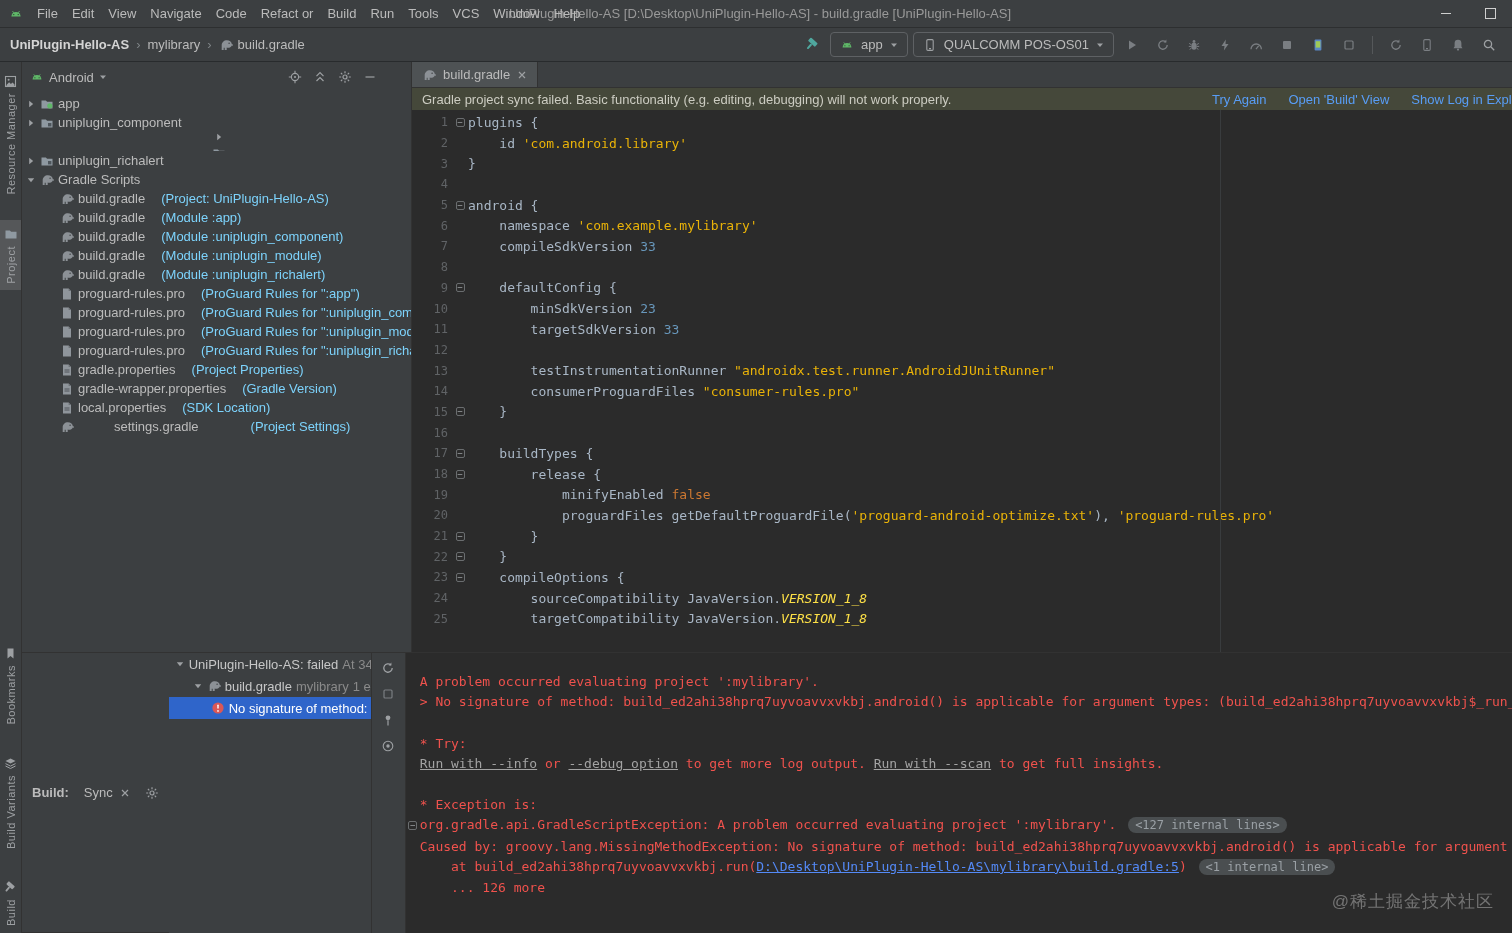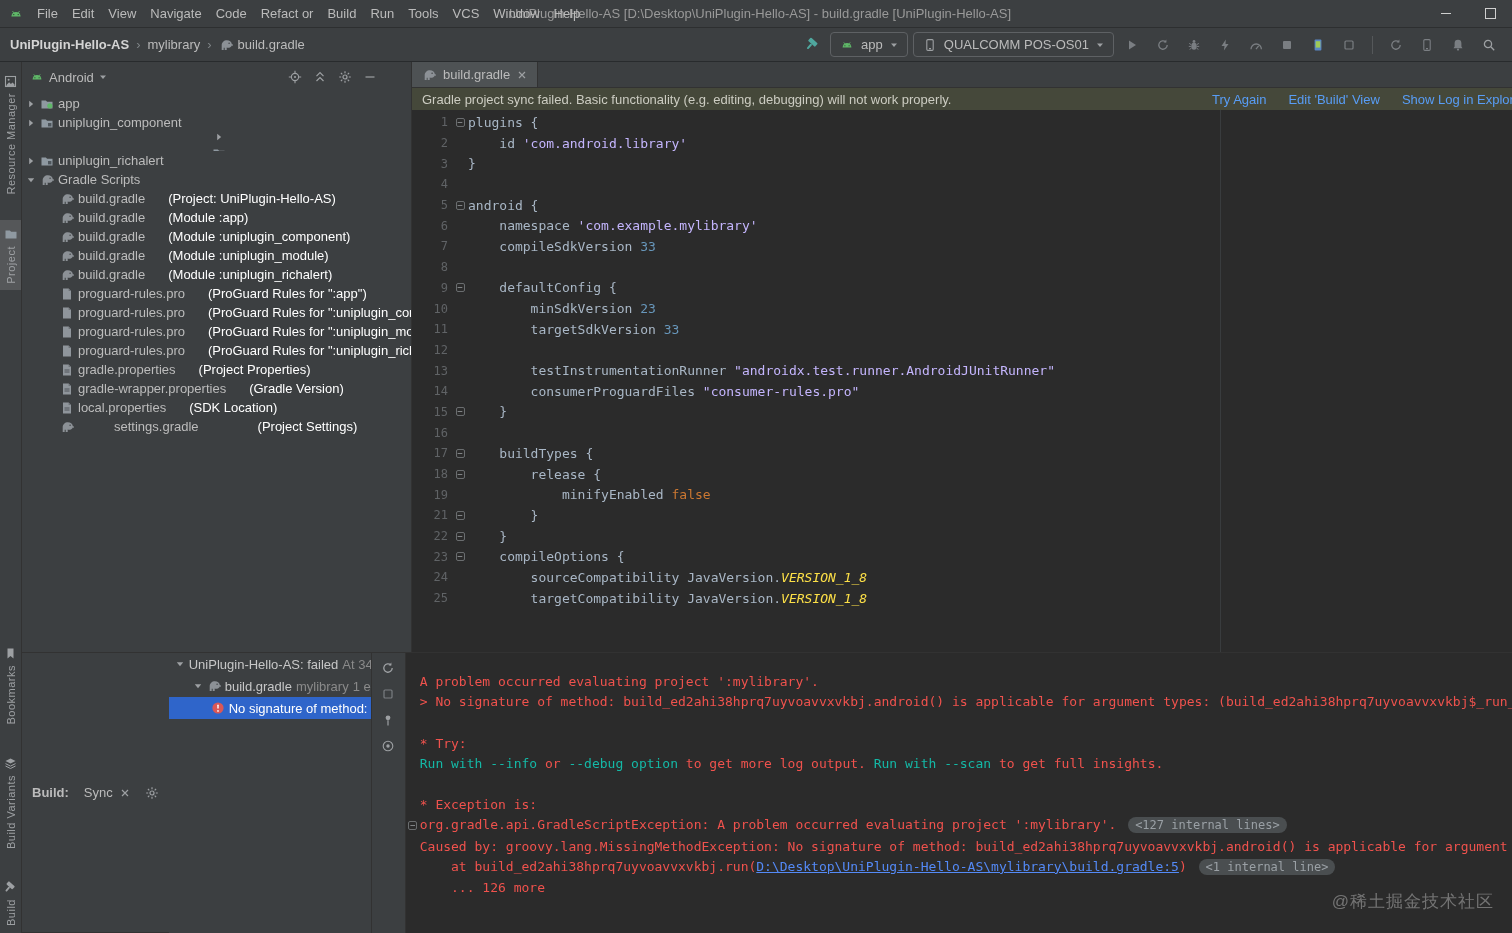--- a/index.html
+++ b/index.html
@@ -45,58 +45,58 @@
 
   
   .project-panel{flex:0 0 390px;background:#3c3f41;border-right:1px solid #323232;display:flex;flex-direction:column;overflow:hidden}
   .pp-header{flex:0 0 30px;display:flex;align-items:center;gap:1px;padding:0 8px}
   .pp-title{display:flex;align-items:center;gap:5px;color:#bbbbbb}
   .pp-icons{margin-left:auto;display:flex;align-items:center;gap:11px;padding-right:26px}
   .pp-ibtn{display:flex;align-items:center;justify-content:center}
   .pp-tree{flex:1;overflow:hidden;padding-top:2px}
   .t-row{height:19px;display:flex;align-items:center;white-space:nowrap;overflow:hidden;gap:4px}
   .t-label{color:#bcbcbc}
-  .t-hint{color:#ffffff;margin-left:19px}
+  .t-hint{color:#7dd3fc;margin-left:12px}
 
   
   .editor-col{flex:1;display:flex;flex-direction:column;background:#2b2b2b;min-width:0}
   .tabs{flex:0 0 26px;background:#3c3f41;display:flex;align-items:stretch;border-bottom:1px solid #323232}
   .tab{display:flex;align-items:center;gap:7px;padding:0 10px;background:#4e5254;color:#bbbbbb;border-right:1px solid #323232}
   .banner{flex:0 0 22px;background:#45483a;display:flex;align-items:center;padding:0 10px;color:#ccccc2;position:relative;overflow:hidden;white-space:nowrap}
   .banner-links{position:absolute;left:800px;top:0;height:100%;display:flex;align-items:center;gap:22px;white-space:nowrap}
   .b-link{color:#589df6;cursor:pointer}
   .editor-body{flex:1;position:relative;overflow:hidden;font-family:"DejaVu Sans Mono",monospace;font-size:13px;padding-top:2px}
   .margin-line{position:absolute;left:808px;top:0;bottom:0;width:1px;background:#393c3e}
   .e-row{display:flex;height:20.7px;align-items:center;padding-left:6px}
   .lnum{flex:0 0 34px;text-align:right;color:#606366;font-size:12px;padding-right:4px}
   .lfold{flex:0 0 16px;display:flex;align-items:center;justify-content:center}
   .fold-box{width:9px;height:9px;border:1px solid #6a6d6f;border-radius:2px;color:#9da0a3;font-size:9px;line-height:7px;text-align:center;background:#2b2b2b}
   .lcode{white-space:pre}
-  .tk-p{color:#a9b7c6}.tk-s{color:#c4b5fd}.tk-n{color:#6897bb}.tk-k{color:#cc7832}.tk-f{color:#fde047;font-style:italic}
+  .tk-p{color:#a9b7c6}.tk-s{color:#eab308}.tk-n{color:#6897bb}.tk-k{color:#cc7832}.tk-f{color:#fde047;font-style:italic}
 
   
   .build-panel{flex:0 0 281px;border-top:1px solid #323232;background:#3c3f41;display:flex;flex-direction:row;min-width:0}
   .bp-header{flex:0 0 26px;display:flex;align-items:center;gap:12px;padding:0 10px;border-bottom:1px solid #323232}
   .bp-label{color:#bbbbbb;font-weight:bold}
   .bp-tab{display:flex;align-items:center;gap:7px;color:#bbbbbb;height:100%;padding:0 3px}
   .bp-gear{margin-left:auto;display:flex;align-items:center}
   .bp-body{flex:1;display:flex;min-height:0}
   .bp-tree{flex:0 0 202px;overflow:hidden;padding-top:0}
   .b-row{height:22px;display:flex;align-items:center;gap:4px;white-space:nowrap;overflow:hidden}
   .b-row.sel{background:#2f65ca}
   .b-white{color:#c7c7c7}.b-row.sel .b-white{color:#ffffff}
   .b-gray{color:#8a8a8a}
   .console-bar{flex:0 0 34px;border-left:1px solid #323232;display:flex;flex-direction:column;align-items:center;gap:12px;padding-top:8px;background:#3c3f41}
   .ct-btn{display:flex;align-items:center;justify-content:center}
   .console{flex:1;background:#2b2b2b;border-left:1px solid #323232;font-family:"DejaVu Sans Mono",monospace;font-size:13px;padding-top:18px;overflow:hidden;min-width:0}
   .con-row{display:flex;height:20.6px;align-items:center}
   .con-fold{flex:0 0 14px;display:flex;justify-content:center}
   .con-body{white-space:pre;overflow:hidden}
   .seg-err{color:#f0524d}
-  .seg-lnk{color:#14b8a6;}
+  .seg-lnk{color:#a3a3a3;text-decoration:underline}
   .seg-file{color:#548af7;text-decoration:underline}
   .seg-chip{background:#4a4e50;color:#9aa0a5;border-radius:9px;padding:1px 7px;font-size:12px;margin-left:4px;display:inline-block}
 
   .watermark{position:absolute;right:18px;bottom:20px;color:rgba(215,215,215,.42);font-size:17px;letter-spacing:1px;pointer-events:none;z-index:5}
 </style>
 </head>
 <body>
 
 <div class="window">
 
@@ -618,21 +618,21 @@
                   <svg width="10" height="10" viewBox="0 0 10 10">
                     <path d="M2 2l6 6M8 2L2 8" stroke="#9da0a3" stroke-width="1.2"></path>
                   </svg>
                 </span>
             </div>
           </div>
           <div class="banner">
             <span>Gradle project sync failed. Basic functionality (e.g. editing, debugging) will not work properly.</span>
             <div class="banner-links">
                 <span class="b-link">Try Again</span>
-                <span class="b-link">Edit 'Build' View</span>
+                <span class="b-link">Open 'Build' View</span>
                 <span class="b-link">Show Log in Explorer</span>
               </div>
           </div>
           <div class="editor-body">
             <div class="margin-line"></div>
             <div>
                 <div class="e-row">
                   <span class="lnum">1</span>
                   <span class="lfold">
                     <span class="fold-box">−</span>
@@ -731,20 +731,25 @@
                   <span class="lnum">18</span>
                   <span class="lfold">
                     <span class="fold-box">−</span>
                   </span>
                   <span class="lcode"><span class="tk-p">        release {</span></span>
                 </div>
                 <div class="e-row">
                   <span class="lnum">19</span>
                   <span class="lfold"></span>
                   <span class="lcode"><span class="tk-p">            minifyEnabled </span><span class="tk-k">false</span></span>
+                </div>
+                <div class="e-row">
+                  <span class="lnum">20</span>
+                  <span class="lfold"></span>
+                  <span class="lcode"><span class="tk-p">            proguardFiles getDefaultProguardFile(</span><span class="tk-s">'proguard-android-optimize.txt'</span><span class="tk-p">), </span><span class="tk-s">'proguard-rules.pro'</span></span>
                 </div>
                 <div class="e-row">
                   <span class="lnum">21</span>
                   <span class="lfold">
                     <span class="fold-box">−</span>
                   </span>
                   <span class="lcode"><span class="tk-p">        }</span></span>
                 </div>
                 <div class="e-row">
                   <span class="lnum">22</span>

